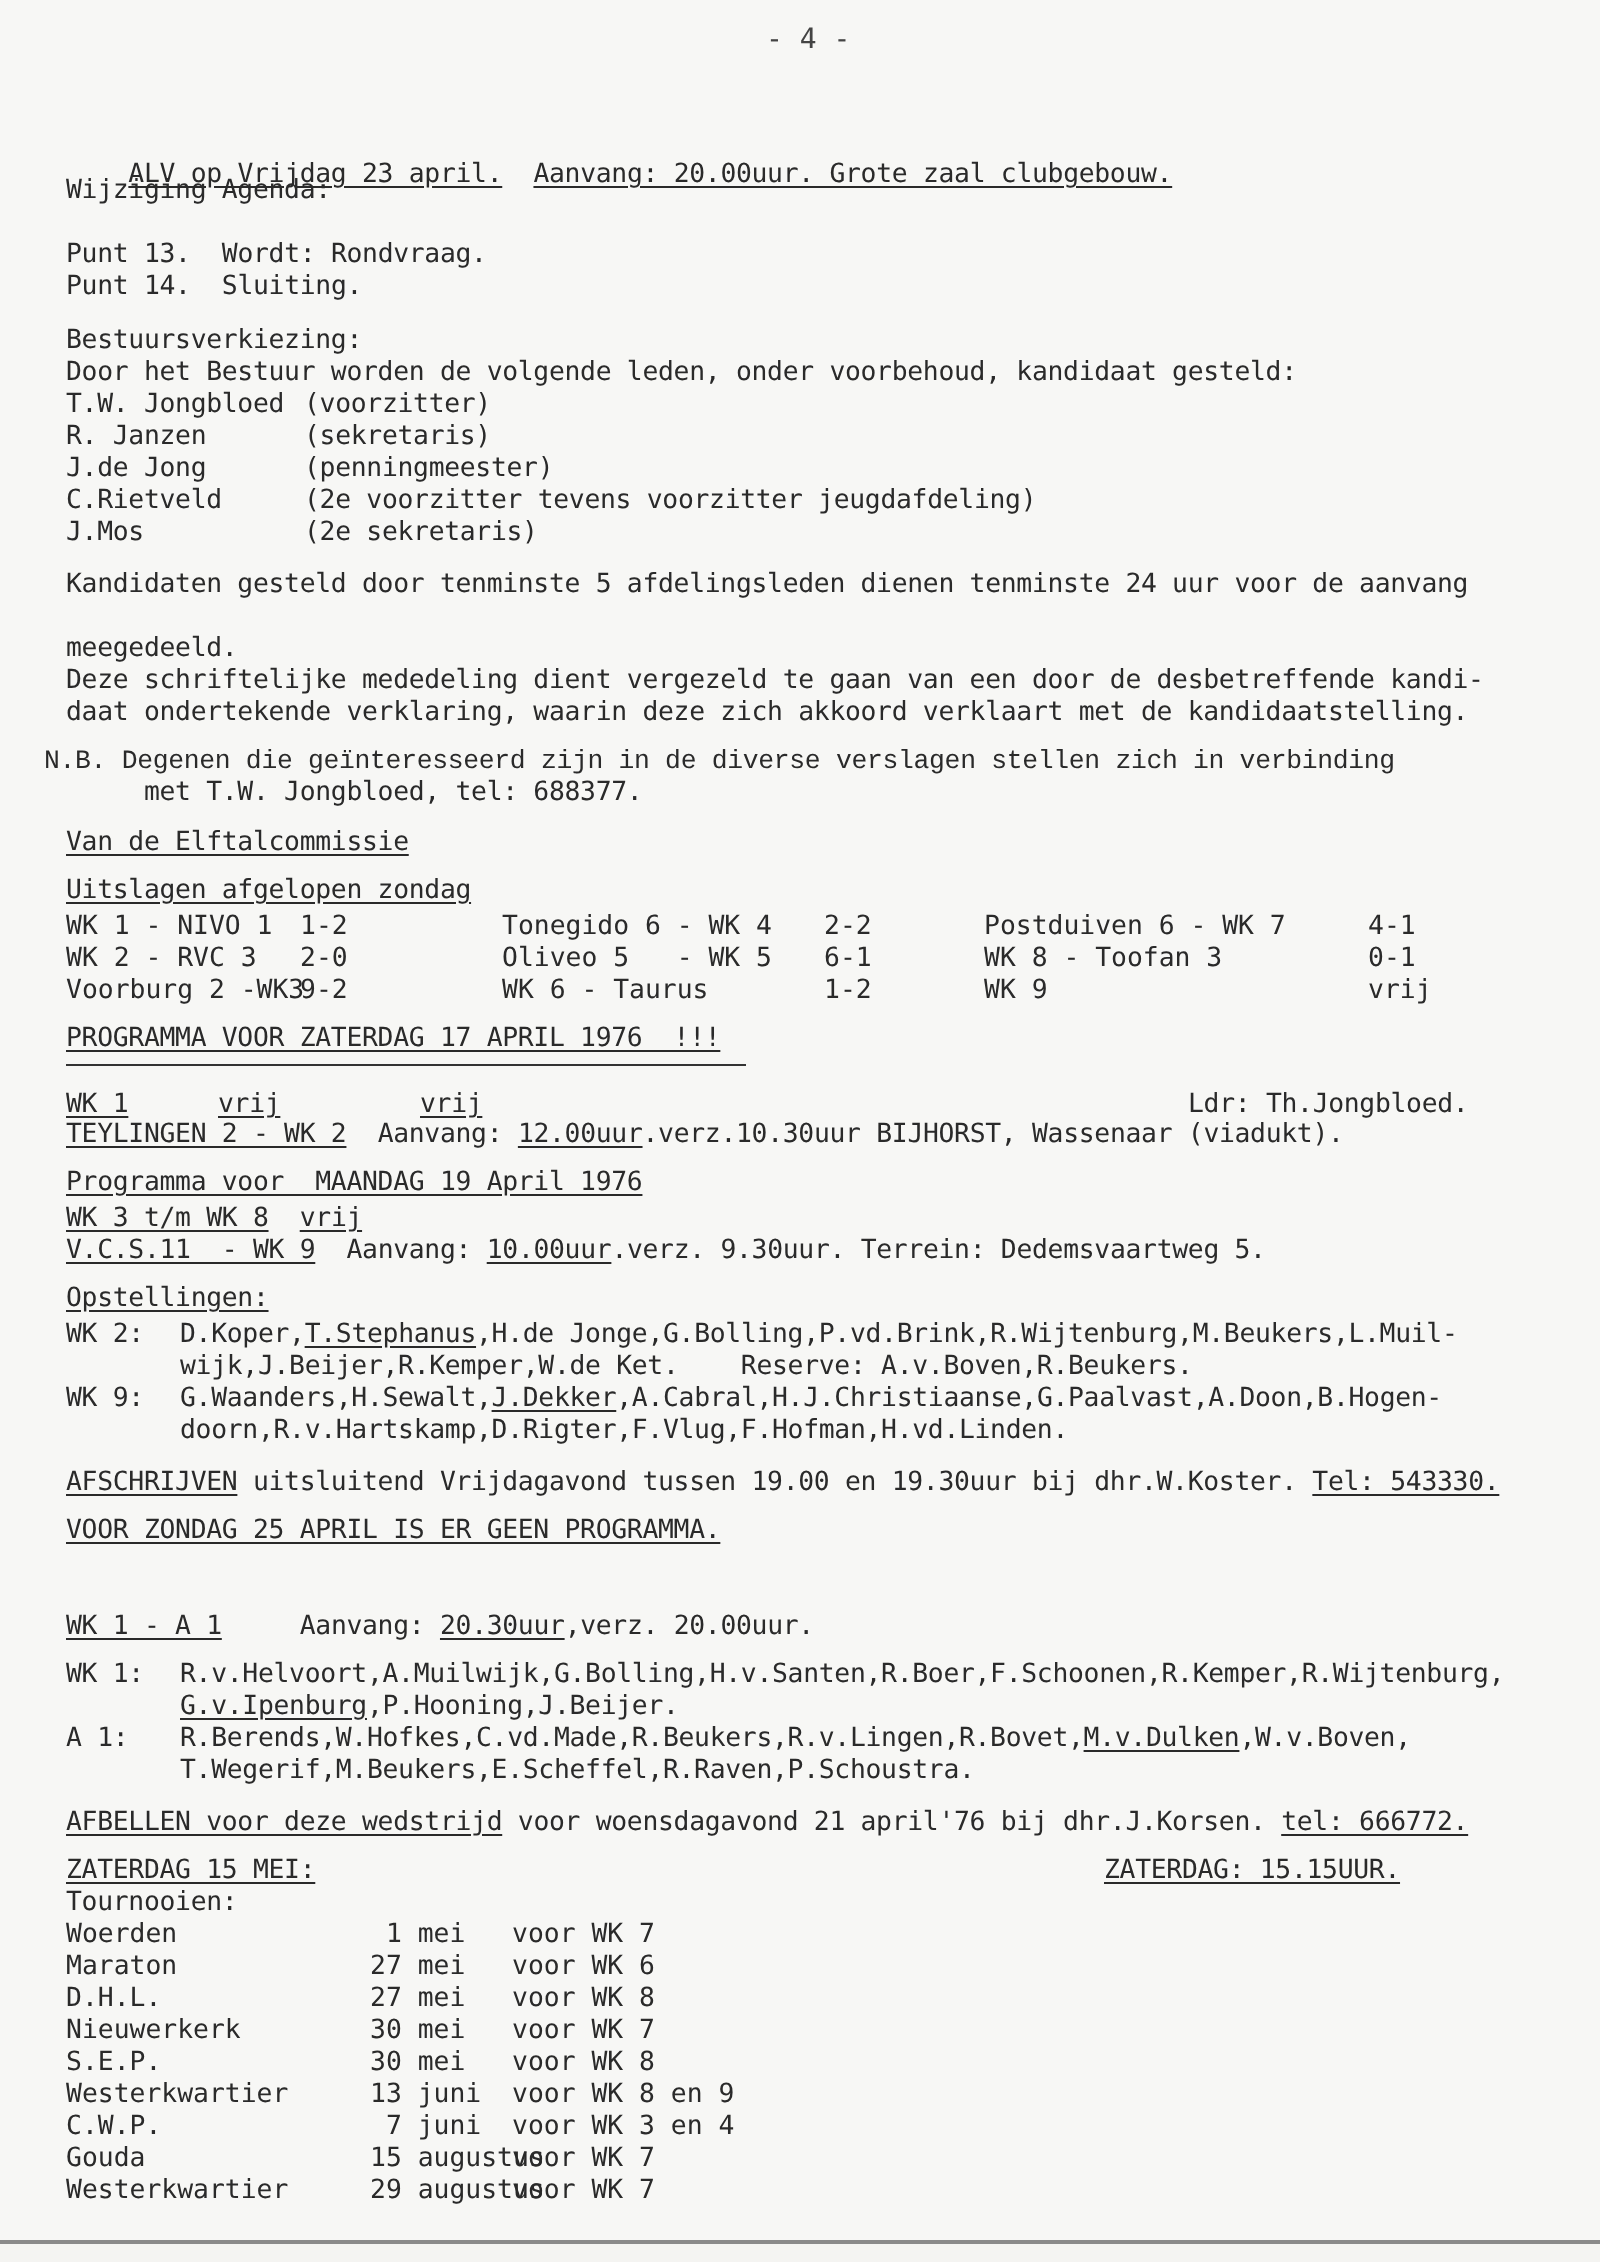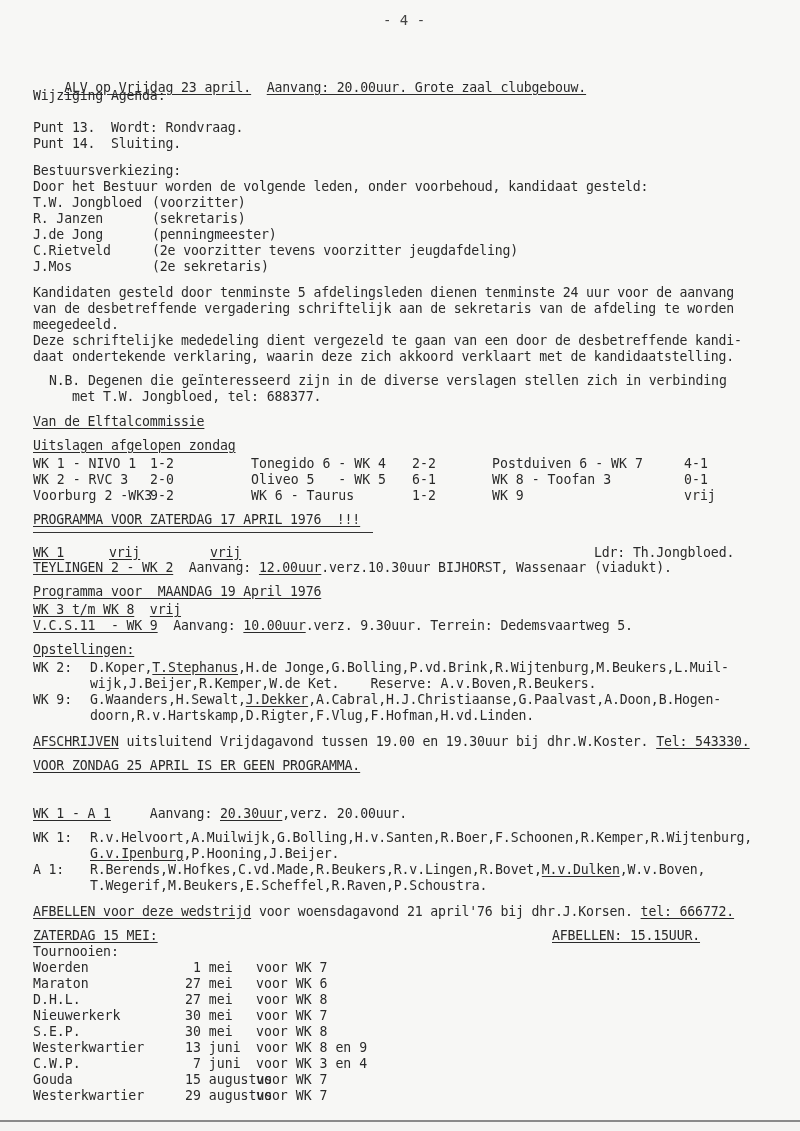--- a/index.html
+++ b/index.html
@@ -46,25 +46,24 @@
     <div class="ln" style="left:152px;top:211px;">(sekretaris)</div>
     <div class="ln" style="left:33px;top:227px;">J.de Jong</div>
     <div class="ln" style="left:152px;top:227px;">(penningmeester)</div>
     <div class="ln" style="left:33px;top:243px;">C.Rietveld</div>
     <div class="ln" style="left:152px;top:243px;">(2e voorzitter tevens voorzitter jeugdafdeling)</div>
     <div class="ln" style="left:33px;top:259px;">J.Mos</div>
     <div class="ln" style="left:152px;top:259px;">(2e sekretaris)</div>
   </div>
 
   <div class="ln" style="left:33px;top:285px;">Kandidaten gesteld door tenminste 5 afdelingsleden dienen tenminste 24 uur voor de aanvang</div>
-  <div class="ln" style="left:33px;top:301px;">van de desbetreffende vergadering schriftelijk aan de sekretaris van de afdeling te worden</div>
   <div class="ln" style="left:33px;top:317px;">meegedeeld.</div>
   <div class="ln" style="left:33px;top:333px;">Deze schriftelijke mededeling dient vergezeld te gaan van een door de desbetreffende kandi-</div>
   <div class="ln" style="left:33px;top:349px;">daat ondertekende verklaring, waarin deze zich akkoord verklaart met de kandidaatstelling.</div>
-  <div class="ln" style="left:49px;top:373px;">N.B. Degenen die geïnteresseerd zijn in de diverse verslagen stellen zich in verbinding</div>
+  <div class="ln" style="left:22px;top:373px;font-family:Liberation Mono, monospace;">N.B. Degenen die geïnteresseerd zijn in de diverse verslagen stellen zich in verbinding</div>
   <div class="ln" style="left:33px;top:389px;">     met T.W. Jongbloed, tel: 688377.</div>
 
   <div class="ln u" style="left:33px;top:414px;">Van de Elftalcommissie</div>
   <div class="ln u" style="left:33px;top:438px;">Uitslagen afgelopen zondag</div>
 
   <div>
     <div class="col" style="left:33px;top:456px;">WK 1 - NIVO 1</div>
     <div class="col" style="left:150px;top:456px;">1-2</div>
     <div class="col" style="left:251px;top:456px;">Tonegido 6 - WK 4</div>
     <div class="col" style="left:412px;top:456px;">2-2</div>
@@ -117,21 +116,21 @@
   <div class="ln" style="left:33px;top:830px;">WK 1:</div>
   <div class="ln" style="left:90px;top:830px;">R.v.Helvoort,A.Muilwijk,G.Bolling,H.v.Santen,R.Boer,F.Schoonen,R.Kemper,R.Wijtenburg,</div>
   <div class="ln" style="left:90px;top:846px;"><span class="u">G.v.Ipenburg</span><span>,P.Hooning,J.Beijer.</span></div>
   <div class="ln" style="left:33px;top:862px;">A 1:</div>
   <div class="ln" style="left:90px;top:862px;"><span>R.Berends,W.Hofkes,C.vd.Made,R.Beukers,R.v.Lingen,R.Bovet,</span><span class="u">M.v.Dulken</span><span>,W.v.Boven,</span></div>
   <div class="ln" style="left:90px;top:878px;">T.Wegerif,M.Beukers,E.Scheffel,R.Raven,P.Schoustra.</div>
 
   <div class="ln" style="left:33px;top:904px;"><span class="u">AFBELLEN voor deze wedstrijd</span><span> voor woensdagavond 21 april'76 bij dhr.J.Korsen. </span><span class="u">tel: 666772.</span></div>
 
   <div class="ln" style="left:33px;top:928px;"><span class="u">ZATERDAG 15 MEI:</span></div>
-  <div class="ln u" style="left:552px;top:928px;">AFBELLEN: 15.15UUR.</div>
+  <div class="ln u" style="left:552px;top:928px;">ZATERDAG: 15.15UUR.</div>
 
   <div class="ln" style="left:33px;top:944px;">Tournooien:</div>
   <div>
     <div class="col" style="left:33px;top:960px;">Woerden</div>
     <div class="col" style="left:185px;top:960px;"> 1 mei</div>
     <div class="col" style="left:256px;top:960px;">voor WK 7</div>
 
     <div class="col" style="left:33px;top:976px;">Maraton</div>
     <div class="col" style="left:185px;top:976px;">27 mei</div>
     <div class="col" style="left:256px;top:976px;">voor WK 6</div>

